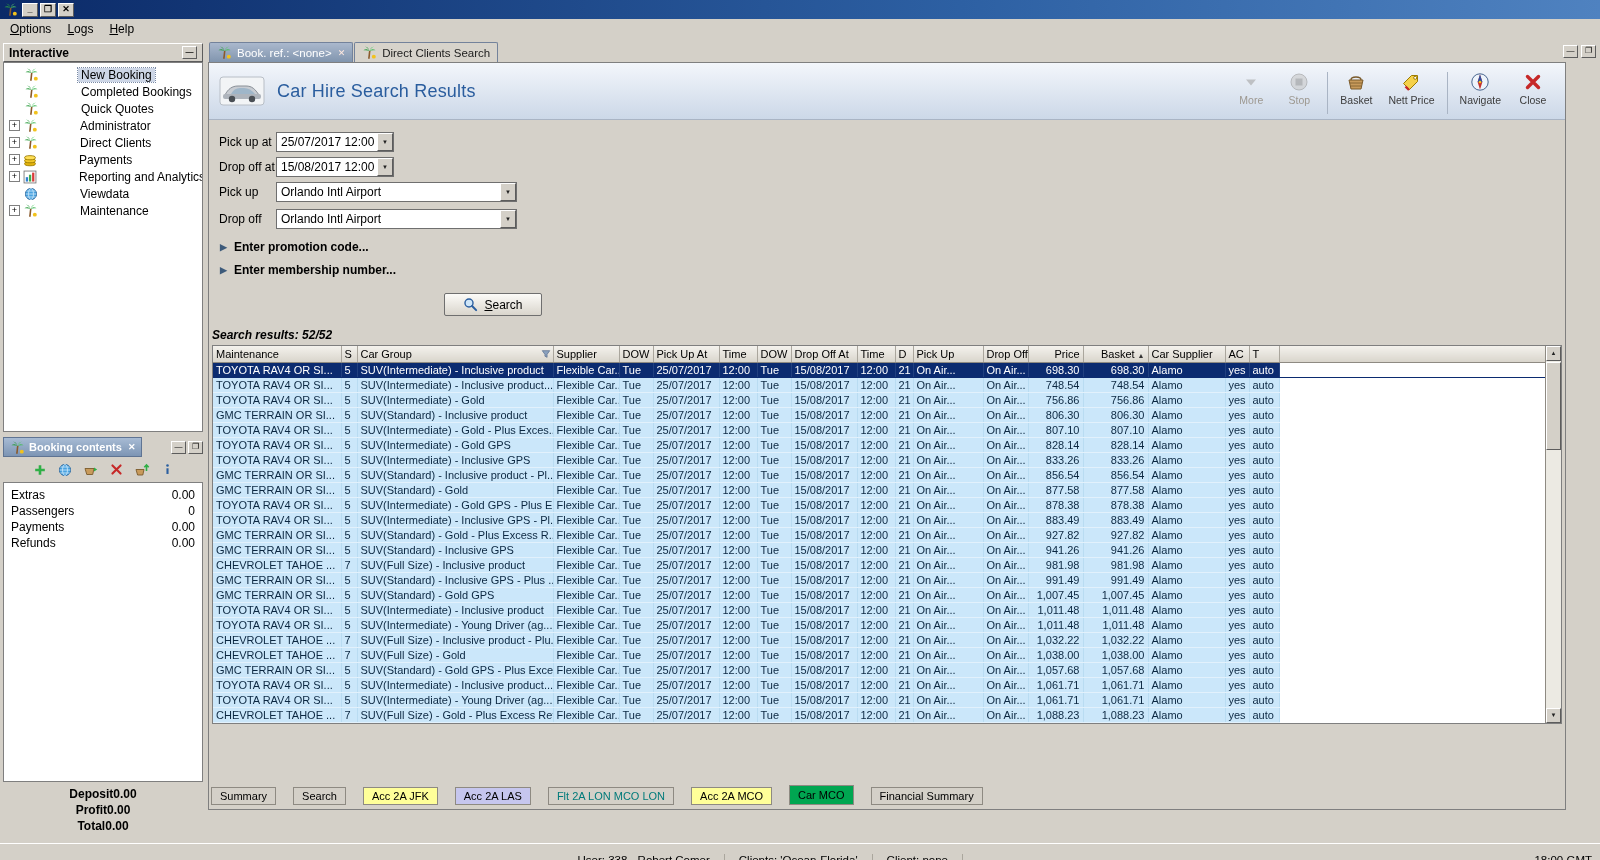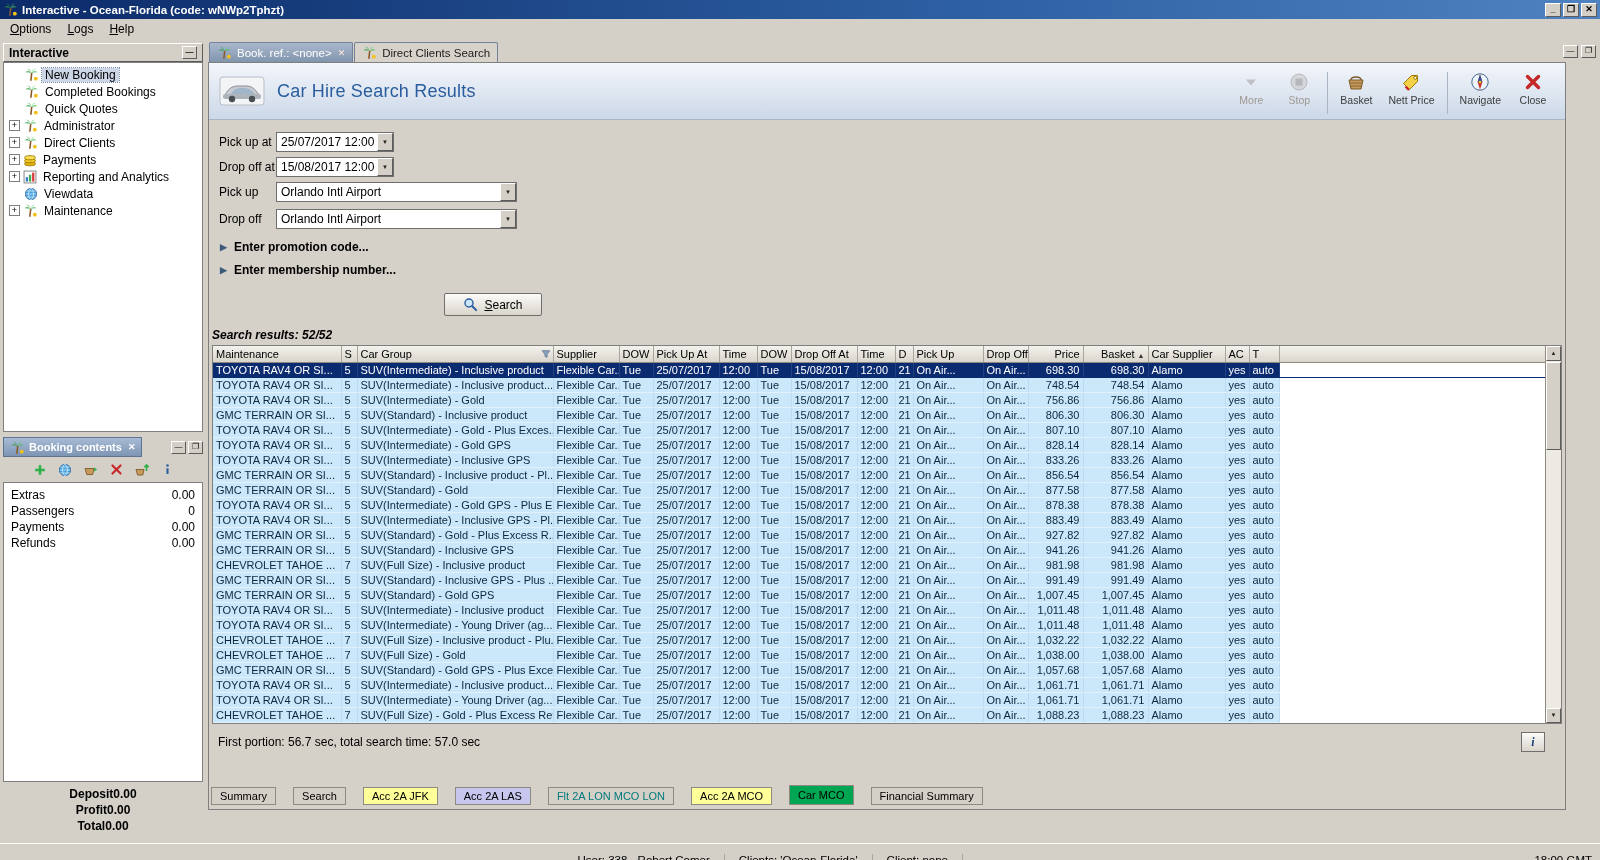--- a/index.html
+++ b/index.html
@@ -29,21 +29,21 @@
     display:flex; align-items:center; padding:0 5px; font-weight:bold; }
   .panel-title { flex:1; }
   .mini-box { width:15px; height:13px; background:#d4d0c8; border:1px solid; border-color:#fff #5c5c5c #5c5c5c #fff;
     font-size:8px; line-height:10px; text-align:center; flex:none; }
 
   .interactive-panel { height:389px; display:flex; flex-direction:column; }
   .tree { flex:1; background:#fff; border:1px solid #7f7f7f; padding-top:3px; overflow:hidden; }
   .tree-item { height:17px; display:flex; align-items:center; padding-left:5px; gap:3px; }
   .gutter { width:12px; height:12px; flex:none; }
   .expander { border:1px solid #7f7f7f; background:#fff; font-size:9px; line-height:8px; text-align:center; width:11px; height:11px; }
-  .tree-label { padding:0 3px; white-space:nowrap; }
+  .tree-label { padding:0 3px; white-space:nowrap;margin-left:36px; }
   .tree-item.selected .tree-label { background:#cdd6e6; outline:1px dotted #7a8aa5; }
 
   .booking-panel { flex:1; margin-top:5px; display:flex; flex-direction:column; min-height:0; }
   .booking-caption { height:20px; display:flex; align-items:center; }
   .caption-main { height:20px; display:flex; align-items:center; gap:4px; padding:0 6px;
     background:linear-gradient(180deg,#a7bbd4,#7d95b4); border:1px solid #5f7493; color:#fff; font-weight:bold; font-size:11px; }
   .caption-x { font-size:9px; margin-left:2px; color:#fff; }
   .caption-rest { flex:1; display:flex; justify-content:flex-end; gap:2px; }
   .booking-toolbar { height:25px; display:flex; align-items:center; justify-content:center; gap:11px; }
   .bt-btn { display:inline-flex; align-items:center; }
@@ -137,21 +137,20 @@
   <span class="icon" id="appIcon">
       <svg width="15" height="15" viewBox="0 0 16 16">
         <path d="M8.3 6.2C7.7 9.3 7.9 11.8 7.2 14.6" stroke="#8a5a2b" stroke-width="1.7" fill="none"></path>
         <path d="M8 6.4C5.9 4.3 3.5 4.1 1.6 5.7c2.5-.4 4.8 0 6.4.7z" fill="#2e9e41"></path>
         <path d="M8 6.4c2.1-2.1 4.5-2.3 6.4-.7-2.5-.4-4.8 0-6.4.7z" fill="#49bd5d"></path>
         <path d="M8 6.4C7.3 3.7 5.5 1.9 3.1 1.7 5.2 2.7 6.8 4.3 8 6.4z" fill="#2e9e41"></path>
         <path d="M8 6.4c.7-2.7 2.5-4.5 4.9-4.7C10.8 2.7 9.2 4.3 8 6.4z" fill="#5ac96e"></path>
         <circle cx="12.6" cy="12.4" r="2.1" fill="#f2c21c"></circle>
       </svg>
     </span>
-  <span class="title-text">Interactive - Ocean-Florida (code: wNWp2Tphzt)</span>
   <span class="winbtns">
     <span class="winbtn">_</span>
     <span class="winbtn">❐</span>
     <span class="winbtn">✕</span>
   </span>
 </div>
 
 <div class="menubar" id="menubar">
     <span class="menu-item mnemonic">Options</span>
     <span class="menu-item mnemonic">Logs</span>
@@ -1115,24 +1114,20 @@
           </table>
         <div class="vscroll">
           <span class="scroll-btn">▲</span>
           <div class="scroll-track">
             <div class="scroll-thumb"></div>
           </div>
           <span class="scroll-btn">▼</span>
         </div>
       </div>
 
-      <div class="status-row">
-        <span class="status-text">First portion: 56.7 sec, total search time: 57.0 sec</span>
-        <span class="info-btn">i</span>
-      </div>
 
       <div class="bottom-tabs" id="bottomTabs">
           <span class="btab" style="background: rgb(212, 208, 200); color: rgb(0, 0, 0);">Summary</span>
           <span class="btab" style="background: rgb(212, 208, 200); color: rgb(0, 0, 0);">Search</span>
           <span class="btab" style="background: rgb(255, 255, 153); color: rgb(0, 0, 0);">Acc 2A JFK</span>
           <span class="btab" style="background: rgb(198, 198, 238); color: rgb(0, 0, 0);">Acc 2A LAS</span>
           <span class="btab" style="background: rgb(212, 208, 200); color: rgb(0, 122, 122);">Flt 2A LON MCO LON</span>
           <span class="btab" style="background: rgb(255, 255, 153); color: rgb(0, 0, 0);">Acc 2A MCO</span>
           <span class="btab active" style="background: rgb(0, 166, 81); color: rgb(0, 0, 0);">Car MCO</span>
           <span class="btab" style="background: rgb(212, 208, 200); color: rgb(0, 0, 0);">Financial Summary</span>

